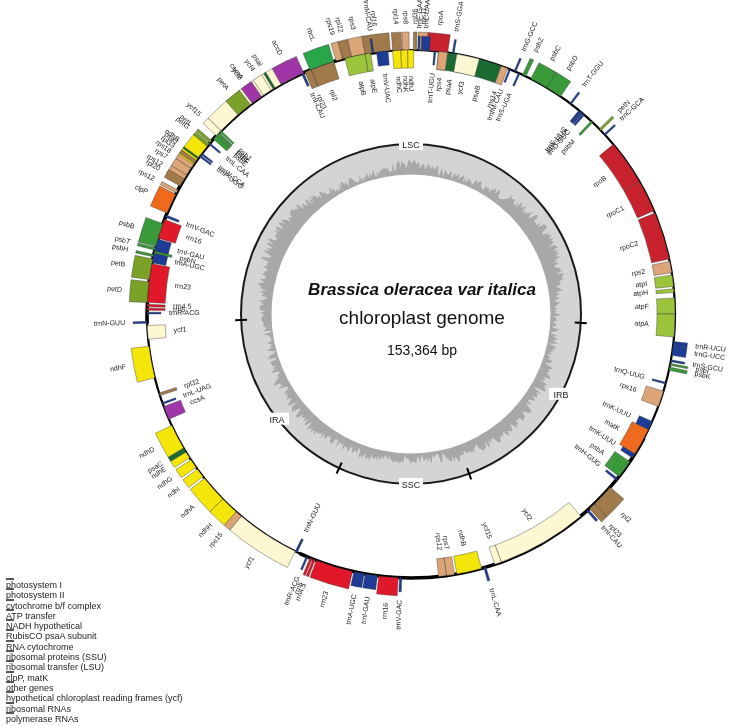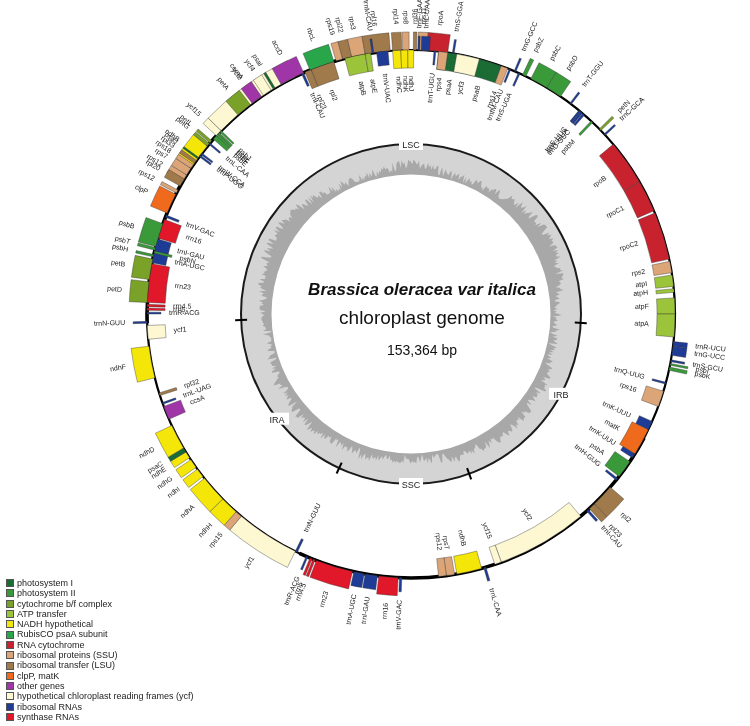--- a/index.html
+++ b/index.html
@@ -1,19 +1,19 @@
 <!DOCTYPE html>
 <html><head>
 <meta charset="utf-8">
 <style>
   html, body { margin: 0; padding: 0; background: #ffffff; }
   body { width: 750px; height: 726px; position: relative; overflow: hidden; font-family: "Liberation Sans", sans-serif; }
   #map { position: absolute; left: 0; top: 0; }
   .legend { position: absolute; left: 6px; top: 578px; font-size: 9px; color: #222; line-height: 10.3px; }
-  .legend-item { display: flex; align-items: center; height: 10.3px; }
+  .legend-item { display: flex; height: 10.3px; flex-direction: column; }
   .swatch { width: 8px; height: 8px; margin-right: 3px; border: 0.5px solid #555; box-sizing: border-box; }
   .center-title { position: absolute; left: 272px; width: 300px; text-align: center; color: #111; }
   .t1 { top: 280px; font-size: 17px; font-weight: bold; font-style: italic; }
   .t2 { top: 307px; font-size: 19px; }
   .t3 { top: 334px; font-size: 14px; margin-top: 8px; }
   svg text { font-family: "Liberation Sans", sans-serif; }
 </style>
 </head>
 <body>
 
@@ -369,15 +369,15 @@
     <div class="legend-item">
       <span class="swatch" style="background: rgb(253, 247, 210);"></span>
       <span>hypothetical chloroplast reading frames (ycf)</span>
     </div>
     <div class="legend-item">
       <span class="swatch" style="background: rgb(30, 60, 150);"></span>
       <span>ribosomal RNAs</span>
     </div>
     <div class="legend-item">
       <span class="swatch" style="background: rgb(224, 24, 42);"></span>
-      <span>synthase RNAs</span>
+      <span>polymerase RNAs</span>
     </div>
   </div>
 
 </body></html>

